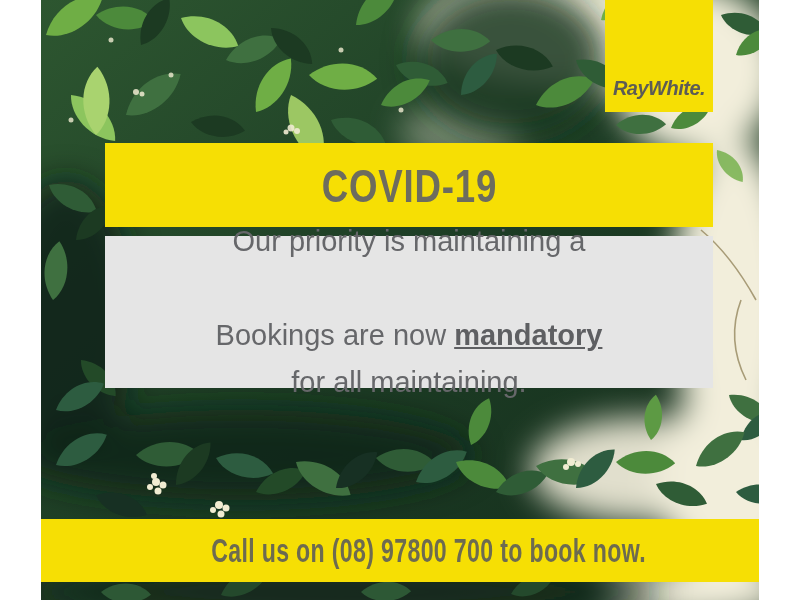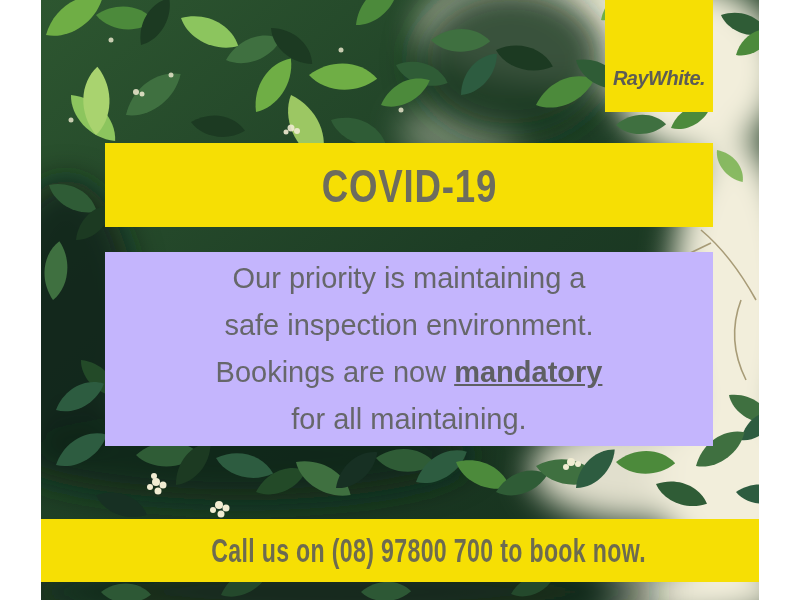--- a/index.html
+++ b/index.html
@@ -15,40 +15,40 @@
   .photo{
     position:absolute; left:41px; top:0; width:718px; height:600px;
     overflow:hidden; background:#1d3d25;
   }
   .photo svg{ position:absolute; left:0; top:0; width:100%; height:100%; display:block; }
 
   .logo-box{
     position:absolute; left:564px; top:0; width:108px; height:112px;
     background:#F6DF04;
     display:flex; align-items:flex-end; justify-content:center;
-    padding-bottom:22px;
+    padding-bottom:12px;
   }
   .logo-box span{
     font-style:italic; font-weight:700; font-size:20px;
     letter-spacing:-0.5px; color:#5c5c55;
   }
 
   .covid-banner{
     position:absolute; left:64px; top:143px; width:608px; height:84px;
     background:#F6DF04;
     display:flex; align-items:center; justify-content:center;
   }
   .covid-banner .condensed{
     display:inline-block; transform:scaleX(0.78);
     font-weight:700; font-size:47px; letter-spacing:1px; color:#6d6c5e;
   }
 
   .message-box{
-    position:absolute; left:64px; top:252px; width:608px; height:194px;
-    background:#c4b5fd;
+    position:absolute; left:64px; top:236px; width:608px; height:152px;
+    background:#e5e5e5;
     display:flex; align-items:center; justify-content:center;
   }
   .message-box p{
     text-align:center; font-size:29px; line-height:47px; color:#66676a;
     font-weight:400;
   }
   .message-box strong{ font-weight:700; color:#5e5f62;text-decoration:underline; }
 
   .footer-bar{
     position:absolute; left:0; top:519px; width:775px; height:63px;
@@ -216,21 +216,21 @@
 
     <div class="logo-box">
       <span>RayWhite.</span>
     </div>
 
     <div class="covid-banner">
       <span class="condensed">COVID-19</span>
     </div>
 
     <div class="message-box">
-      <p><span>Our priority is maintaining a</span><br><span>safe inspection environment.</span><br><span>Bookings are now </span><strong>mandatory</strong><br><span>for all maintaining.</span></p>
+      <p><span>Our priority is maintaining a</span><br><br><span>Bookings are now </span><strong>mandatory</strong><br><span>for all maintaining.</span></p>
     </div>
 
     <div class="footer-bar">
       <span class="condensed">Call us on (08) 97800 700 to book now.</span>
     </div>
 
   </div>
 </div>
 
 </body></html>

